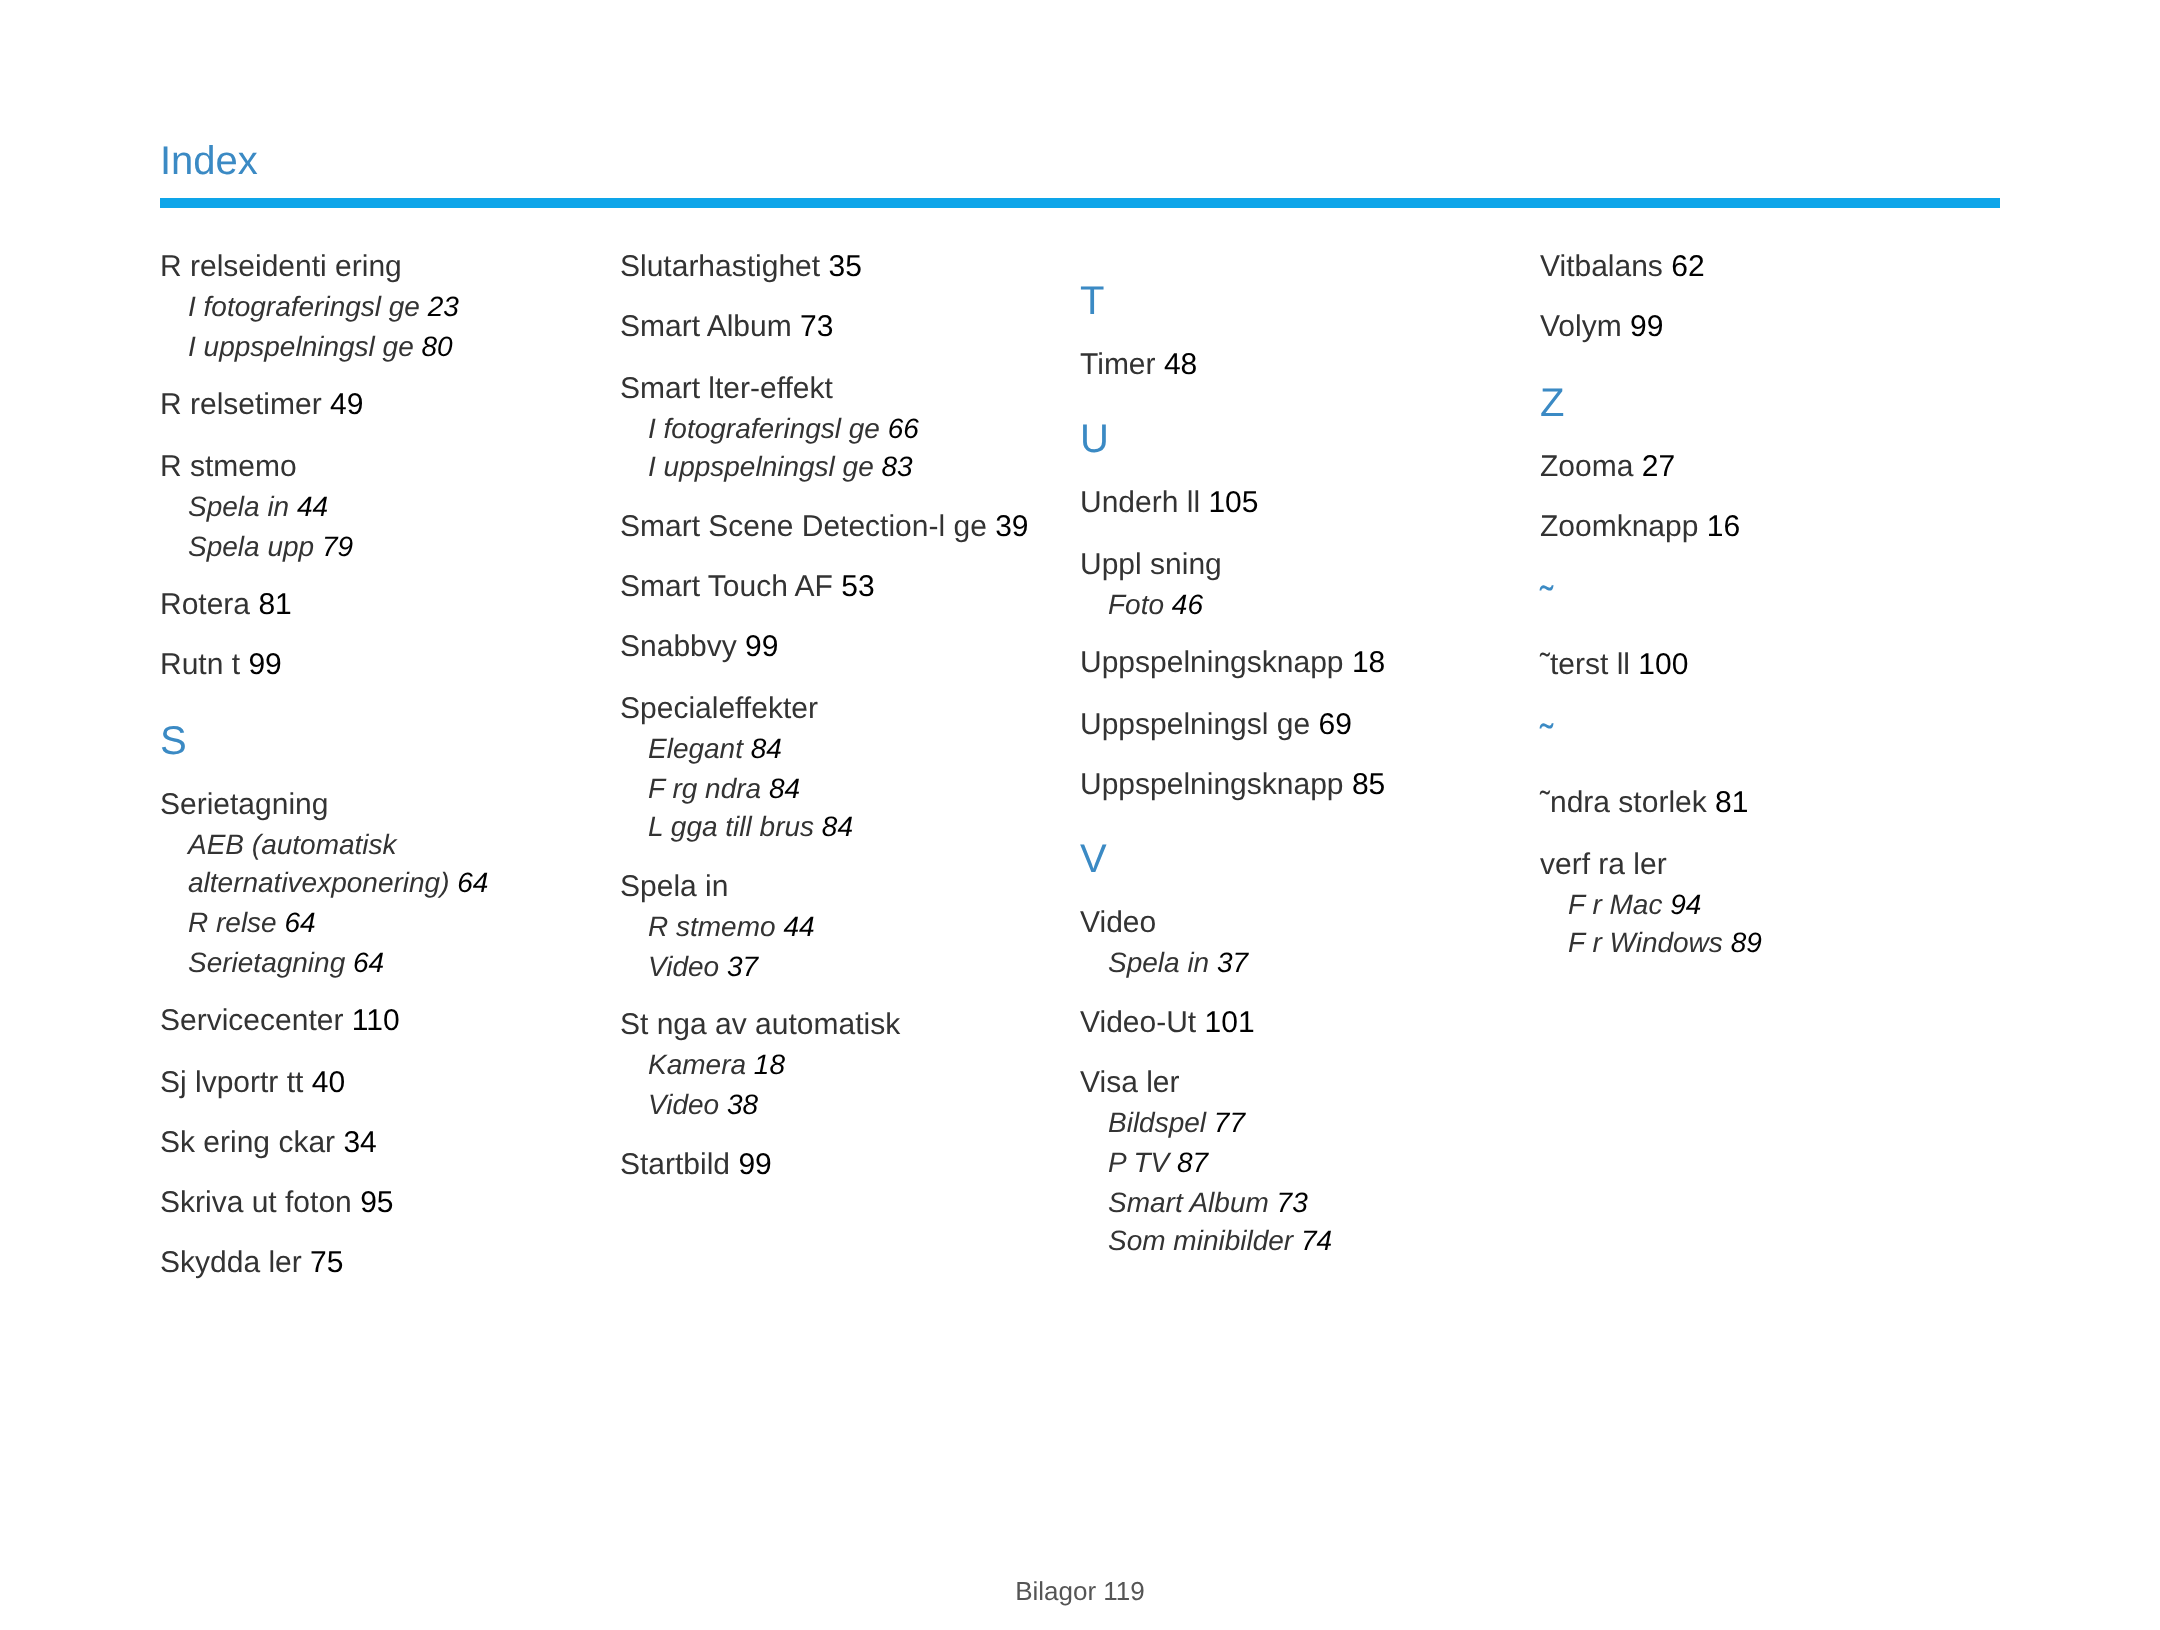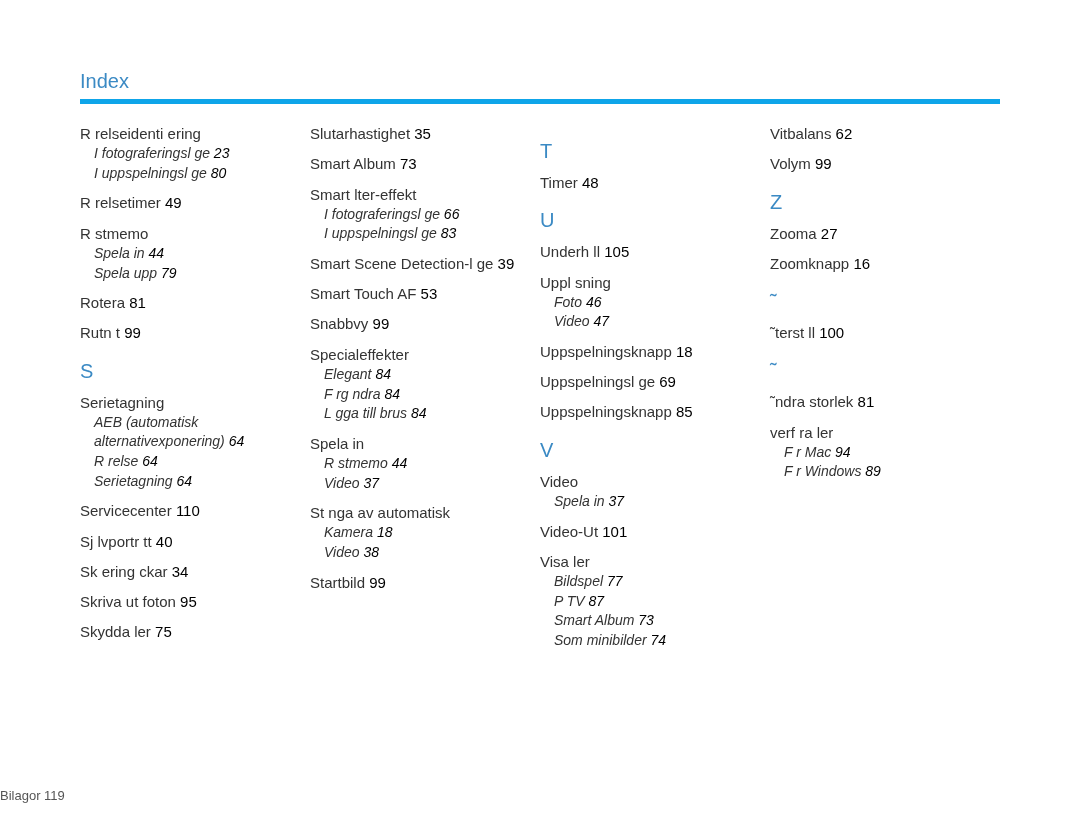--- a/index.html
+++ b/index.html
@@ -48,21 +48,21 @@
     font-style: italic;
   }
   .page-num {
     color: #000000;
   }
   .footer {
     position: absolute;
     top: 788px;
     left: 0;
     width: 1080px;
-    text-align: left;
+    text-align: center;
     font-size: 13px;
     color: #555555;
   }
 </style>
 </head>
 <body>
 
 <div class="page">
   <div class="page-title">Index</div>
   <div class="cols" id="cols">
@@ -90,21 +90,21 @@
         <div class="entry"><span>Specialeffekter</span><span class="sub"><span>Elegant  </span><span class="page-num">84</span></span><span class="sub"><span>F rg ndra  </span><span class="page-num">84</span></span><span class="sub"><span>L gga till brus  </span><span class="page-num">84</span></span></div>
         <div class="entry"><span>Spela in</span><span class="sub"><span>R stmemo  </span><span class="page-num">44</span></span><span class="sub"><span>Video  </span><span class="page-num">37</span></span></div>
         <div class="entry"><span>St nga av automatisk</span><span class="sub"><span>Kamera  </span><span class="page-num">18</span></span><span class="sub"><span>Video  </span><span class="page-num">38</span></span></div>
         <div class="entry"><span>Startbild  </span><span class="page-num">99</span></div>
       </div>
       <div class="col">
         <div class="letter">T</div>
         <div class="entry"><span>Timer  </span><span class="page-num">48</span></div>
         <div class="letter">U</div>
         <div class="entry"><span>Underh ll  </span><span class="page-num">105</span></div>
-        <div class="entry"><span>Uppl sning</span><span class="sub"><span>Foto  </span><span class="page-num">46</span></span><span class="sub"><span>Video  </span><span class="page-num">47</span></span></div>
+        <div class="entry"><span>Uppl sning</span><span class="sub"><span>Foto  </span><span class="page-num">46</span></span></div>
         <div class="entry"><span>Uppspelningsknapp  </span><span class="page-num">18</span></div>
         <div class="entry"><span>Uppspelningsl ge  </span><span class="page-num">69</span></div>
         <div class="entry"><span>Uppspelningsknapp  </span><span class="page-num">85</span></div>
         <div class="letter">V</div>
         <div class="entry"><span>Video</span><span class="sub"><span>Spela in  </span><span class="page-num">37</span></span></div>
         <div class="entry"><span>Video-Ut  </span><span class="page-num">101</span></div>
         <div class="entry"><span>Visa  ler</span><span class="sub"><span>Bildspel  </span><span class="page-num">77</span></span><span class="sub"><span>P  TV  </span><span class="page-num">87</span></span><span class="sub"><span>Smart Album  </span><span class="page-num">73</span></span><span class="sub"><span>Som minibilder  </span><span class="page-num">74</span></span></div>
       </div>
       <div class="col">
         <div class="entry"><span>Vitbalans  </span><span class="page-num">62</span></div>

